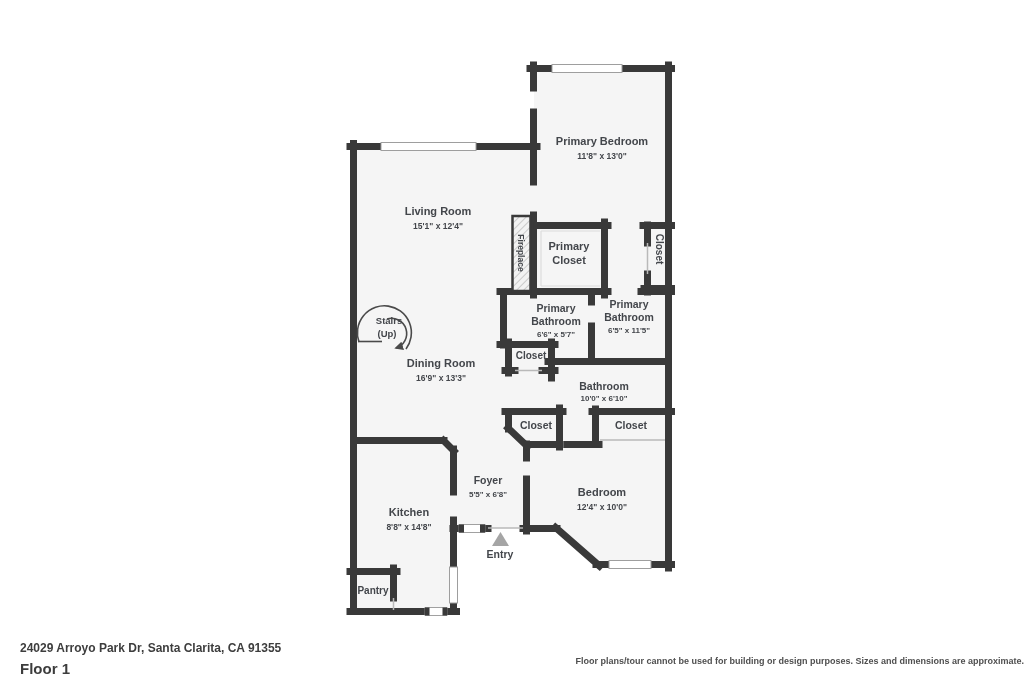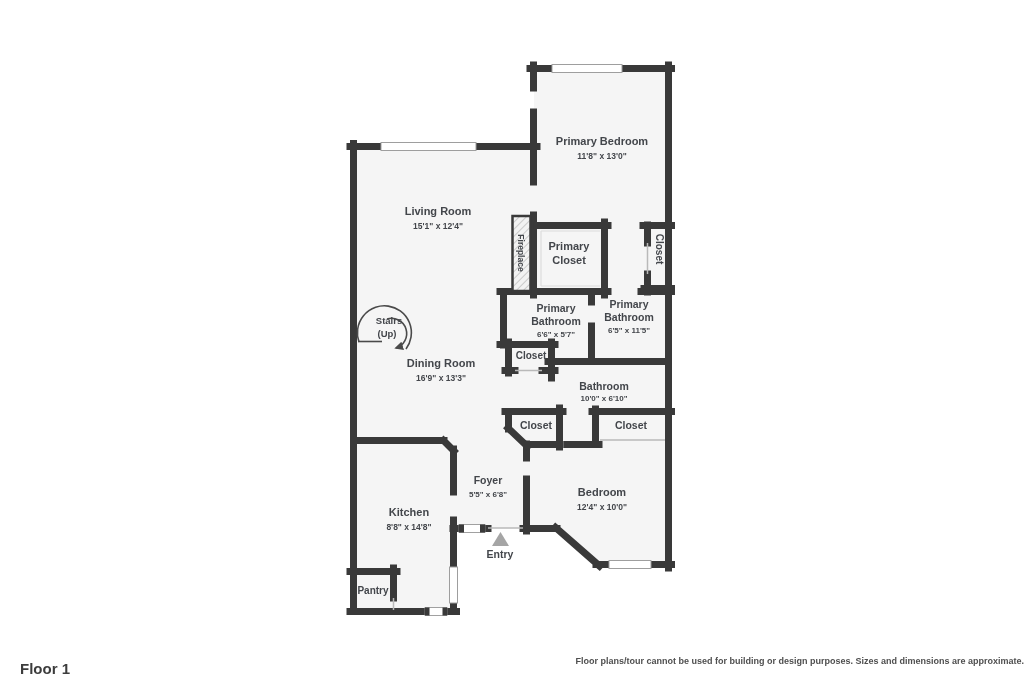--- a/index.html
+++ b/index.html
@@ -147,16 +147,17 @@
       <text class="fs8" x="488" y="497">5'5" x 6'8"</text>
 
       <text class="fs11" x="409" y="516">Kitchen</text>
       <text class="fs85" x="409" y="530">8'8" x 14'8"</text>
 
       <text class="fs105" x="500" y="558">Entry</text>
       <text class="fs10" x="373" y="594">Pantry</text>
     </g>
   </svg>
 
+  <div class="addr">24029 Arroyo Park Dr, Santa Clarita, CA 91355</div>
   <div class="floor-label">Floor 1</div>
   <div class="disclaimer">Floor plans/tour cannot be used for building or design purposes. Sizes and dimensions are approximate.</div>
 
 </div>
 
 </body></html>

